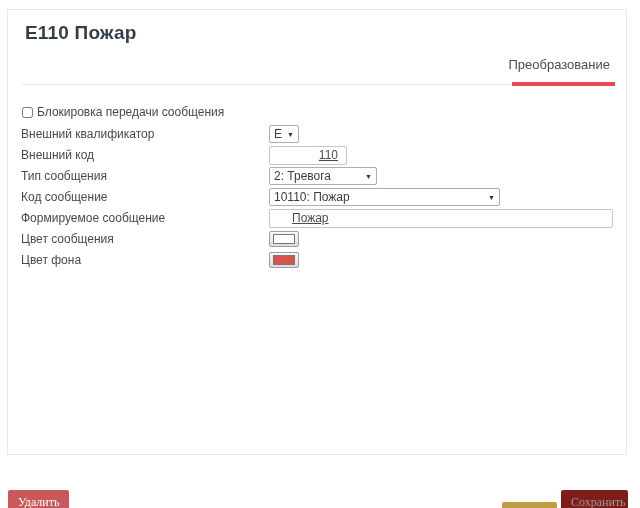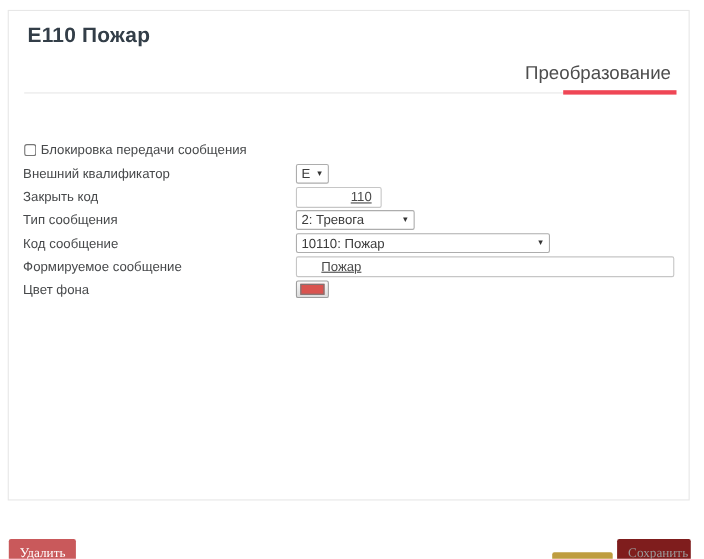--- a/index.html
+++ b/index.html
@@ -5,28 +5,28 @@
   * { margin:0; padding:0; box-sizing:border-box; }
   html,body { width:640px; height:508px; background:#ffffff;
     font-family:"Liberation Sans", sans-serif; position:relative; overflow:hidden; }
 
   .panel { position:absolute; left:7px; top:9px; width:620px; height:446px;
     background:#fff; border:1px solid #e7e7e7; }
 
   .page-title { position:absolute; left:17px; top:12px; font-size:19px;
     font-weight:bold; color:#333e48; letter-spacing:0.2px; }
 
-  .tab-label { position:absolute; right:16px; top:47px; font-size:17px;
+  .tab-label { position:absolute; right:16px; top:47px; font-size:13px;
     color:#4d4d4d; cursor:pointer; }
   .tab-divider { position:absolute; left:14px; right:14px; top:74px;
     border-top:1px solid #e7e7e7; }
   .tab-underline { position:absolute; right:11px; top:72px; width:103px;
     height:4px; background:#ef4655; }
 
-  .form-area { position:absolute; left:13px; top:94px; width:600px;margin-top:24px; }
+  .form-area { position:absolute; left:13px; top:94px; width:600px; }
 
   .row { display:flex; align-items:center; height:18px; margin-bottom:3px; }
   .row.cb-row { height:16px; margin-bottom:5px; }
   .row .lbl { width:248px; font-size:12px; color:#47494b; flex:0 0 248px; }
   .cb-row input[type=checkbox] { width:11px; height:11px; margin:0 4px 0 1px; }
   .cb-row .cb-lbl { font-size:12px; color:#47494b; }
 
   .sel { display:flex; align-items:center; justify-content:space-between;
     background:#fff; border:1px solid #adadad; border-radius:2px; height:18px;
     font-size:12px; color:#3c3c3c; padding:0 4px; cursor:default; }
@@ -72,21 +72,21 @@
 
     <div class="row">
       <span class="lbl">Внешний квалификатор</span>
       <div class="sel sel-qualifier">
         <span>E</span>
         <span class="arrow">▼</span>
       </div>
     </div>
 
     <div class="row">
-      <span class="lbl">Закрыть код</span>
+      <span class="lbl">Внешний код</span>
       <input class="txt txt-code" value="110" style="">
     </div>
 
     <div class="row">
       <span class="lbl">Тип сообщения</span>
       <div class="sel sel-type">
         <span>2: Тревога</span>
         <span class="arrow">▼</span>
       </div>
     </div>
@@ -97,20 +97,26 @@
         <span>10110: Пожар</span>
         <span class="arrow">▼</span>
       </div>
     </div>
 
     <div class="row">
       <span class="lbl">Формируемое сообщение</span>
       <input class="txt txt-message" value="Пожар" style="">
     </div>
 
+    <div class="row">
+      <span class="lbl">Цвет сообщения</span>
+      <div class="swatch-btn">
+        <div class="swatch-inner" style="background-color: rgb(255, 255, 255);"></div>
+      </div>
+    </div>
 
     <div class="row">
       <span class="lbl">Цвет фона</span>
       <div class="swatch-btn">
         <div class="swatch-inner" style="background-color: rgb(217, 83, 79);"></div>
       </div>
     </div>
 
   </div>
 </div>

